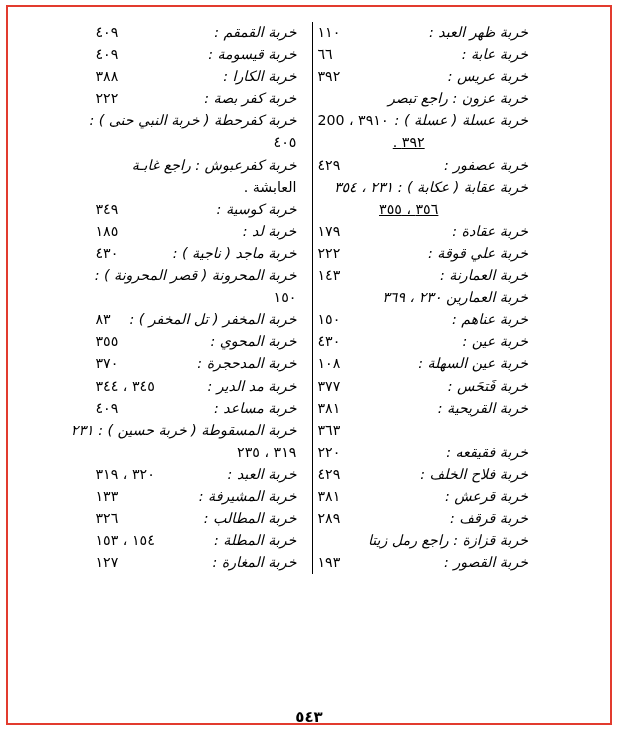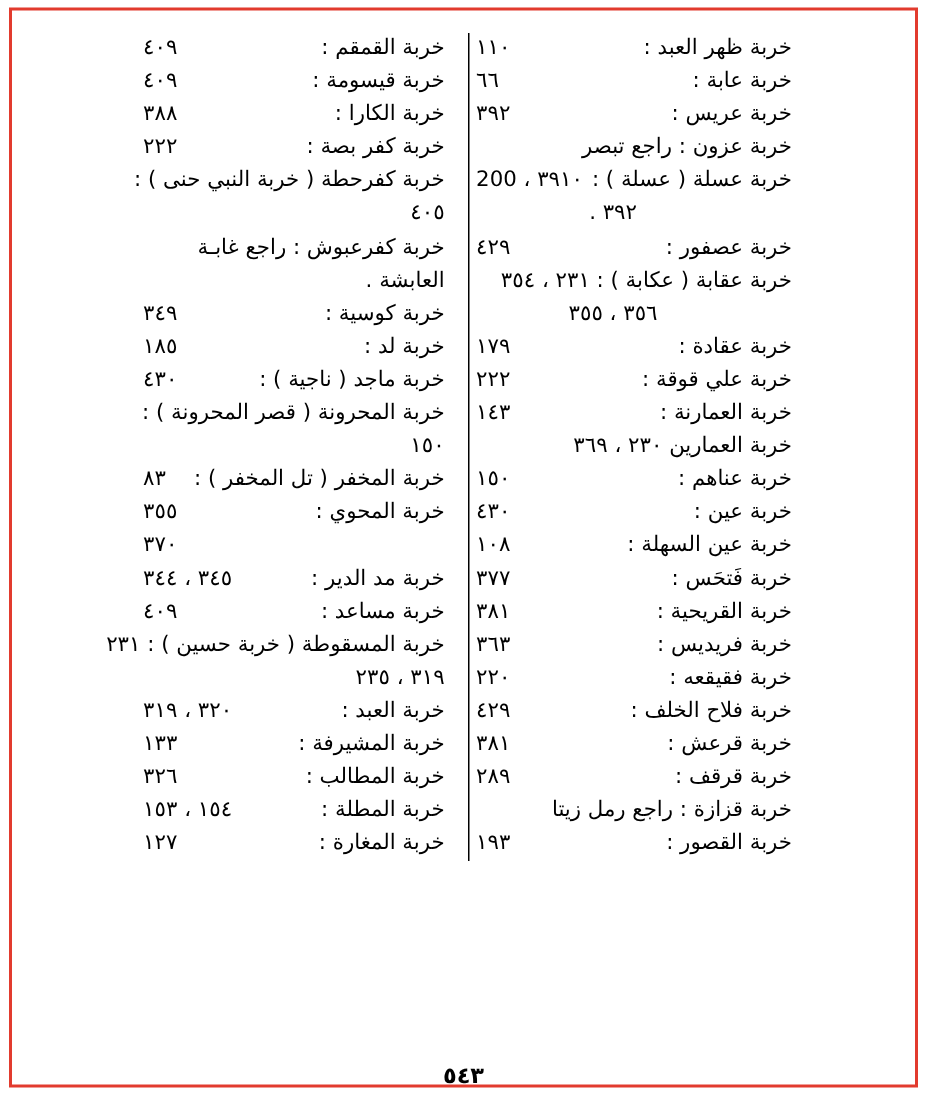--- a/index.html
+++ b/index.html
@@ -62,39 +62,41 @@
     flex-direction: row;
     align-items: baseline;
     font-size: 14.2px;
     line-height: 1.45;
     margin-bottom: 1.5px;
     white-space: nowrap;
   }
   .entry .name {
     flex: 0 1 auto;
     overflow: visible;
+    font-style: italic;
   }
   .entry .spacer {
     flex: 1 1 auto;
     min-width: 6px;
   }
   .entry .num {
     flex: 0 0 auto;
     letter-spacing: 0.4px;
   }
   .cont {
     display: block;
     text-align: center;
     font-size: 14.2px;
     line-height: 1.45;
     margin-bottom: 1.5px;
   }
   .cont.right-ind {
     text-align: center;
     padding-right: 28px;
+    text-decoration: underline;
   }
   .cont.left-ind {
     text-align: right;
     padding-left: 30px;
   }
   .page-number {
     position: absolute;
     left: 0;
     right: 0;
     bottom: 4px;
@@ -190,21 +192,20 @@
             <span class="name">خربة فَتحَس :</span>
             <span class="spacer"></span>
             <span class="num">٣٧٧</span>
           </div>
           <div class="entry">
             <span class="name">خربة القريحية :</span>
             <span class="spacer"></span>
             <span class="num">٣٨١</span>
           </div>
           <div class="entry">
-            <span class="name">خربة فريديس :</span>
             <span class="spacer"></span>
             <span class="num">٣٦٣</span>
           </div>
           <div class="entry">
             <span class="name">خربة فقيقعه :</span>
             <span class="spacer"></span>
             <span class="num">٢٢٠</span>
           </div>
           <div class="entry">
             <span class="name">خربة فلاح الخلف :</span>
@@ -290,20 +291,21 @@
             <span class="name">خربة المخفر ( تل المخفر ) :</span>
             <span class="spacer"></span>
             <span class="num">٨٣</span>
           </div>
           <div class="entry">
             <span class="name">خربة المحوي :</span>
             <span class="spacer"></span>
             <span class="num">٣٥٥</span>
           </div>
           <div class="entry">
+            <span class="name">خربة المدحجرة :</span>
             <span class="spacer"></span>
             <span class="num">٣٧٠</span>
           </div>
           <div class="entry">
             <span class="name">خربة مد الدير :</span>
             <span class="spacer"></span>
             <span class="num">٣٤٥ ، ٣٤٤</span>
           </div>
           <div class="entry">
             <span class="name">خربة مساعد :</span>

